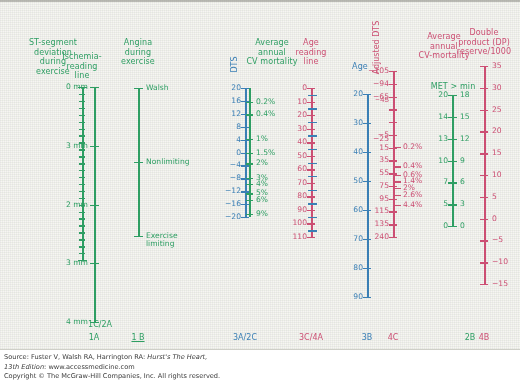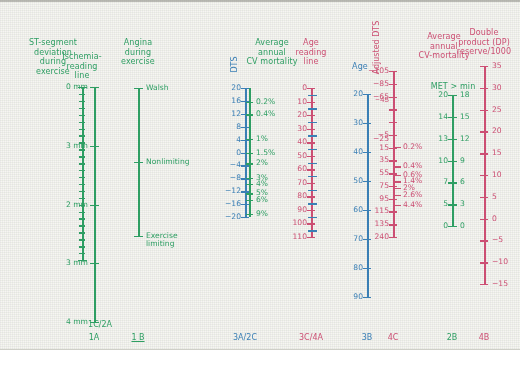--- a/index.html
+++ b/index.html
@@ -261,21 +261,21 @@
       <div class="tick bg-blue" style="left: 363px; top: 268px; width: 8px;"></div>
       <div class="lbl r blue" style="left: 323px; top: 264px; width: 40px;">80</div>
       <div class="tick bg-blue" style="left: 363px; top: 297px; width: 8px;"></div>
       <div class="lbl r blue" style="left: 323px; top: 293px; width: 40px;">90</div>
       <div class="botlbl blue" style="left: 337px; top: 333px; width: 60px;">3B</div>
       <div class="vhdr pink" style="left: 346px; top: 43px; width: 60px;">Adjusted DTS</div>
       <div class="axis bg-pink" style="left: 393px; top: 71px; height: 166px;"></div>
       <div class="tick bg-pink" style="left: 389px; top: 71px; width: 8px;"></div>
       <div class="lbl r pink" style="left: 347px; top: 67px; width: 42px;">−105</div>
       <div class="tick bg-pink" style="left: 389px; top: 83.7692px; width: 8px;"></div>
-      <div class="lbl r pink" style="left: 347px; top: 79.7692px; width: 42px;">−85</div>
+      <div class="lbl r pink" style="left: 347px; top: 79.7692px; width: 42px;">−94</div>
       <div class="tick bg-pink" style="left: 389px; top: 96.5385px; width: 8px;"></div>
       <div class="lbl r pink" style="left: 347px; top: 92.5385px; width: 42px;">−65</div>
       <div class="tick bg-pink" style="left: 389px; top: 109.308px; width: 8px;"></div>
       <div class="lbl r pink" style="left: 347px; top: 96px; width: 42px; font-family: Liberation Mono, monospace;">−45</div>
       <div class="tick bg-pink" style="left: 389px; top: 122.077px; width: 8px;"></div>
       <div class="lbl r pink" style="left: 347px; top: 118.077px; width: 42px; margin-top: 17px;">−25</div>
       <div class="tick bg-pink" style="left: 389px; top: 134.846px; width: 8px;"></div>
       <div class="lbl r pink" style="left: 347px; top: 130.846px; width: 42px;">−5</div>
       <div class="tick bg-pink" style="left: 389px; top: 147.615px; width: 8px;"></div>
       <div class="lbl r pink" style="left: 347px; top: 143.615px; width: 42px;">15</div>
@@ -327,21 +327,21 @@
       <div class="lbl l green" style="left: 460px; top: 156.5px; width: 30px;">9</div>
       <div class="tick bg-green" style="left: 448px; top: 182.333px; width: 9px;"></div>
       <div class="lbl r green" style="left: 412px; top: 178.333px; width: 36px;">7</div>
       <div class="lbl l green" style="left: 460px; top: 178.333px; width: 30px;">6</div>
       <div class="tick bg-green" style="left: 448px; top: 204.167px; width: 9px;"></div>
       <div class="lbl r green" style="left: 412px; top: 200.167px; width: 36px;">5</div>
       <div class="lbl l green" style="left: 460px; top: 200.167px; width: 30px;">3</div>
       <div class="tick bg-green" style="left: 448px; top: 226px; width: 9px;"></div>
       <div class="lbl r green" style="left: 412px; top: 222px; width: 36px;">0</div>
       <div class="lbl l green" style="left: 460px; top: 222px; width: 30px;">0</div>
-      <div class="botlbl green" style="left: 422px; top: 333px; width: 60px;">2B</div>
+      <div class="botlbl green" style="left: 440px; top: 333px; width: 60px;">2B</div>
       <div class="hdr pink" style="left: 446px; top: 28px; width: 76px;">Double
 product (DP)
 reserve/1000</div>
       <div class="axis bg-pink" style="left: 484px; top: 66px; height: 218px;"></div>
       <div class="tick bg-pink" style="left: 480px; top: 66px; width: 8px;"></div>
       <div class="lbl l pink" style="left: 492px; top: 62px; width: 32px;">35</div>
       <div class="tick bg-pink" style="left: 480px; top: 87.8px; width: 8px;"></div>
       <div class="lbl l pink" style="left: 492px; top: 83.8px; width: 32px;">30</div>
       <div class="tick bg-pink" style="left: 480px; top: 109.6px; width: 8px;"></div>
       <div class="lbl l pink" style="left: 492px; top: 105.6px; width: 32px;">25</div>
@@ -357,14 +357,17 @@
       <div class="lbl l pink" style="left: 492px; top: 214.6px; width: 32px;">0</div>
       <div class="tick bg-pink" style="left: 480px; top: 240.4px; width: 8px;"></div>
       <div class="lbl l pink" style="left: 492px; top: 236.4px; width: 32px;">−5</div>
       <div class="tick bg-pink" style="left: 480px; top: 262.2px; width: 8px;"></div>
       <div class="lbl l pink" style="left: 492px; top: 258.2px; width: 32px;">−10</div>
       <div class="tick bg-pink" style="left: 480px; top: 284px; width: 8px;"></div>
       <div class="lbl l pink" style="left: 492px; top: 280px; width: 32px;">−15</div>
       <div class="botlbl pink" style="left: 454px; top: 333px; width: 60px;">4B</div>
     </div>
   <div class="foot">
+    <div><span>Source: Fuster V, Walsh RA, Harrington RA: </span><i>Hurst's The Heart,</i></div>
+    <div><i>13th Edition</i><span>: www.accessmedicine.com</span></div>
+    <div>Copyright © The McGraw-Hill Companies, Inc. All rights reserved.</div>
   </div>
 </div>
 
 </body></html>

